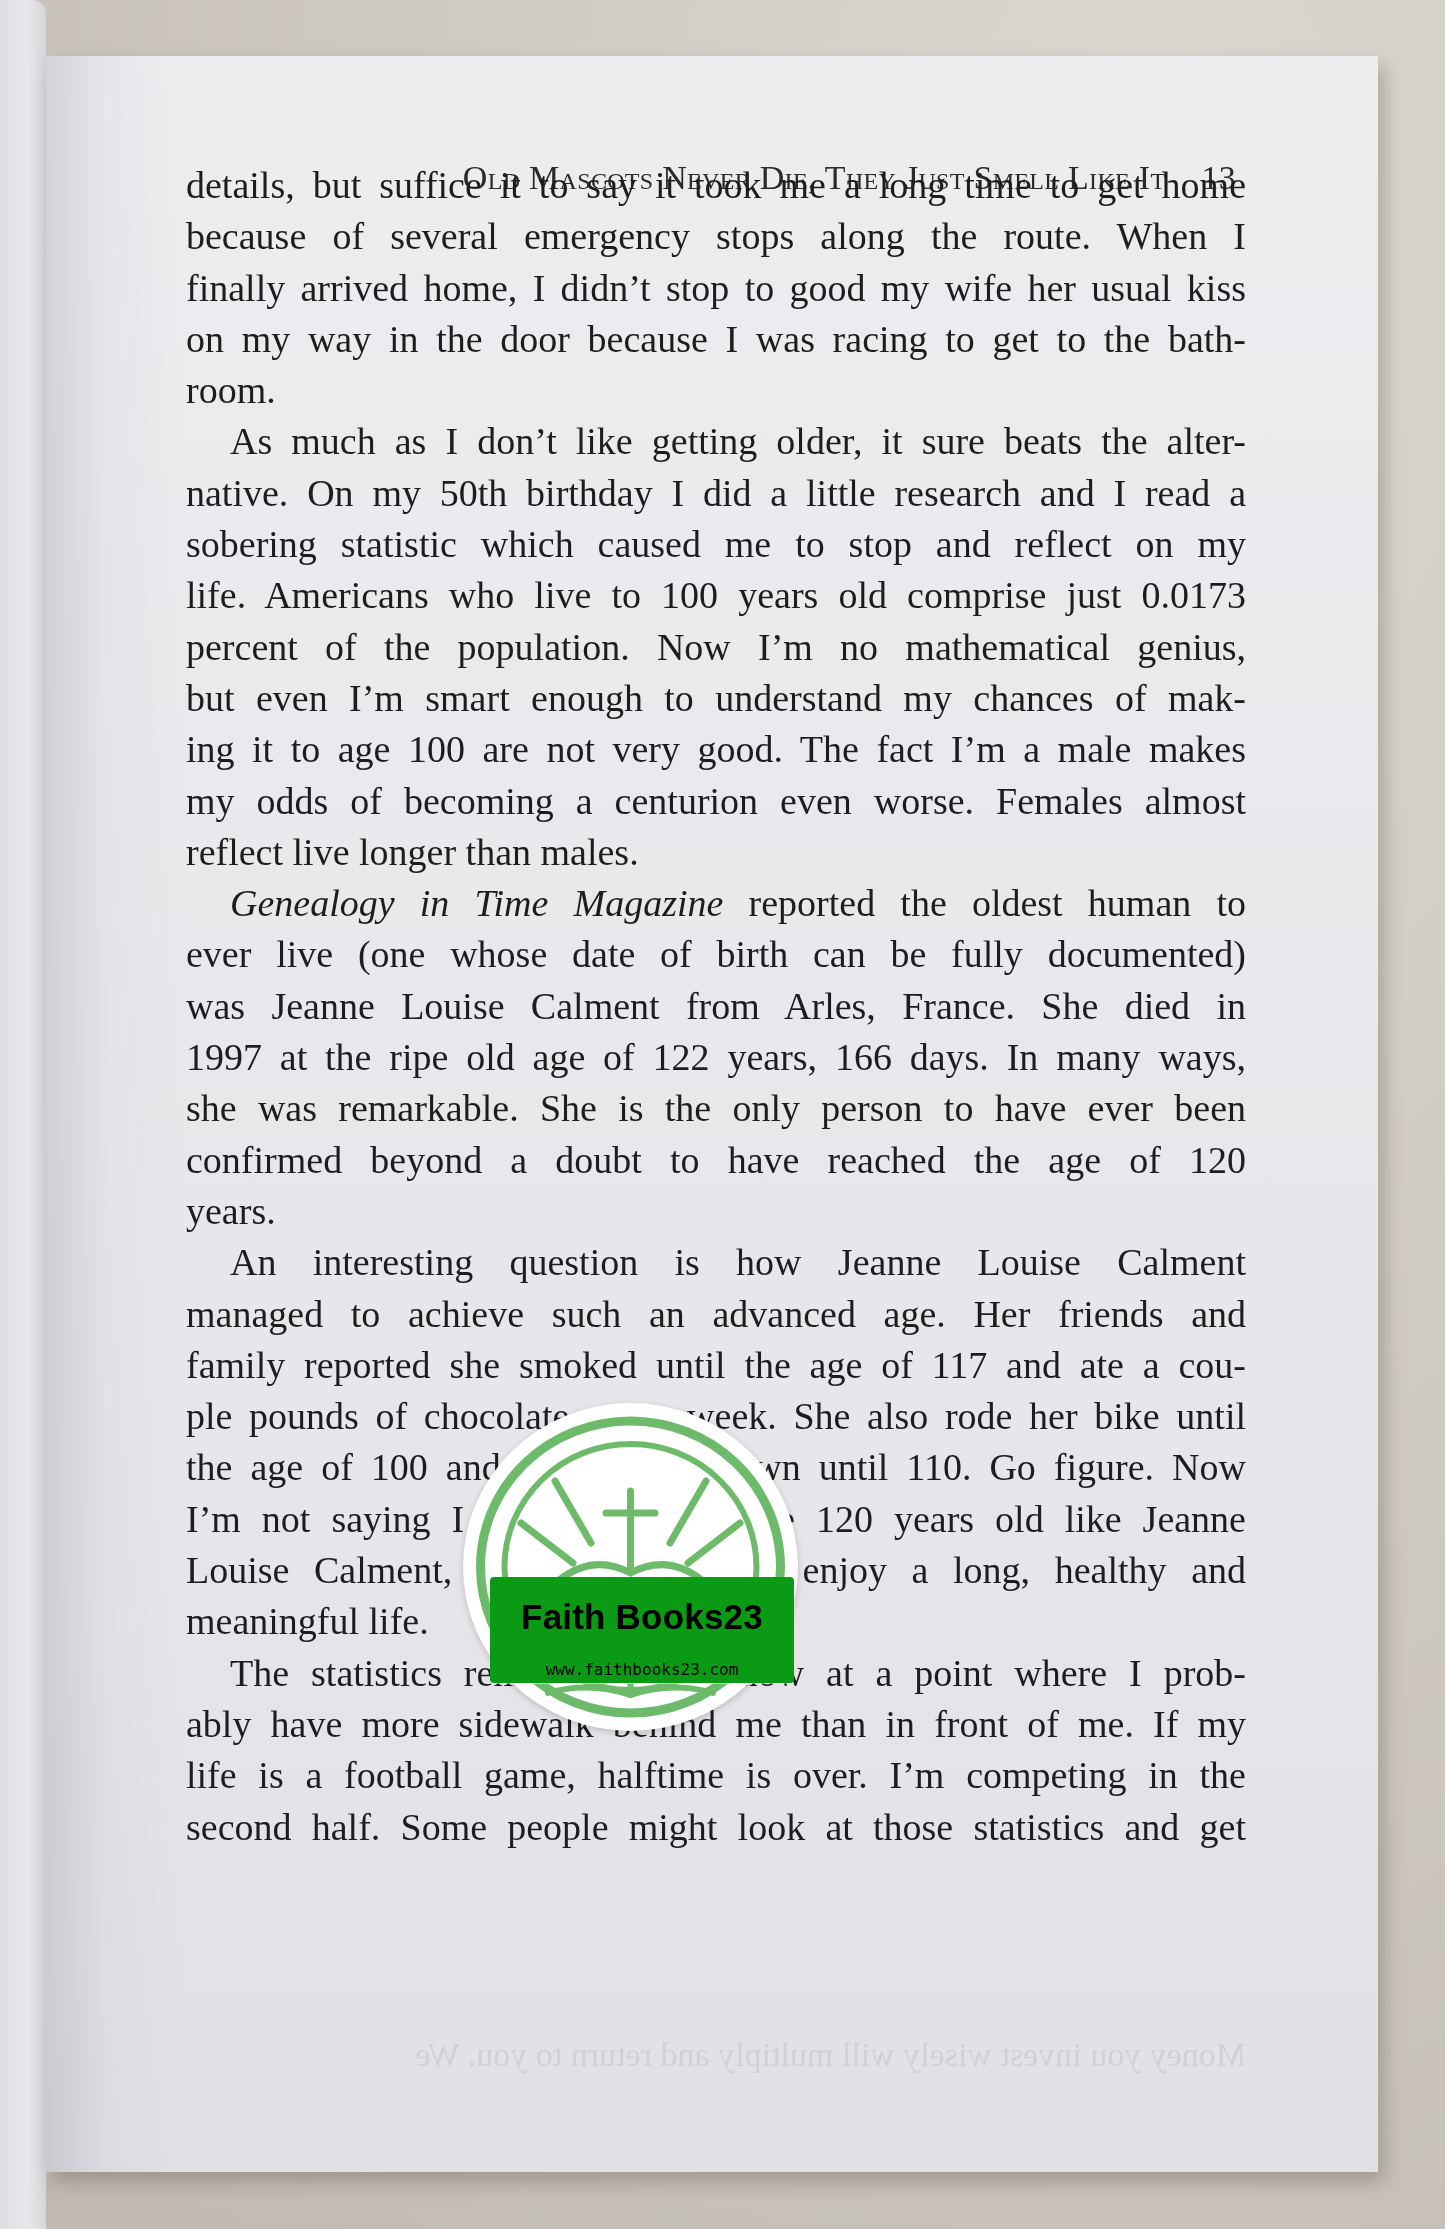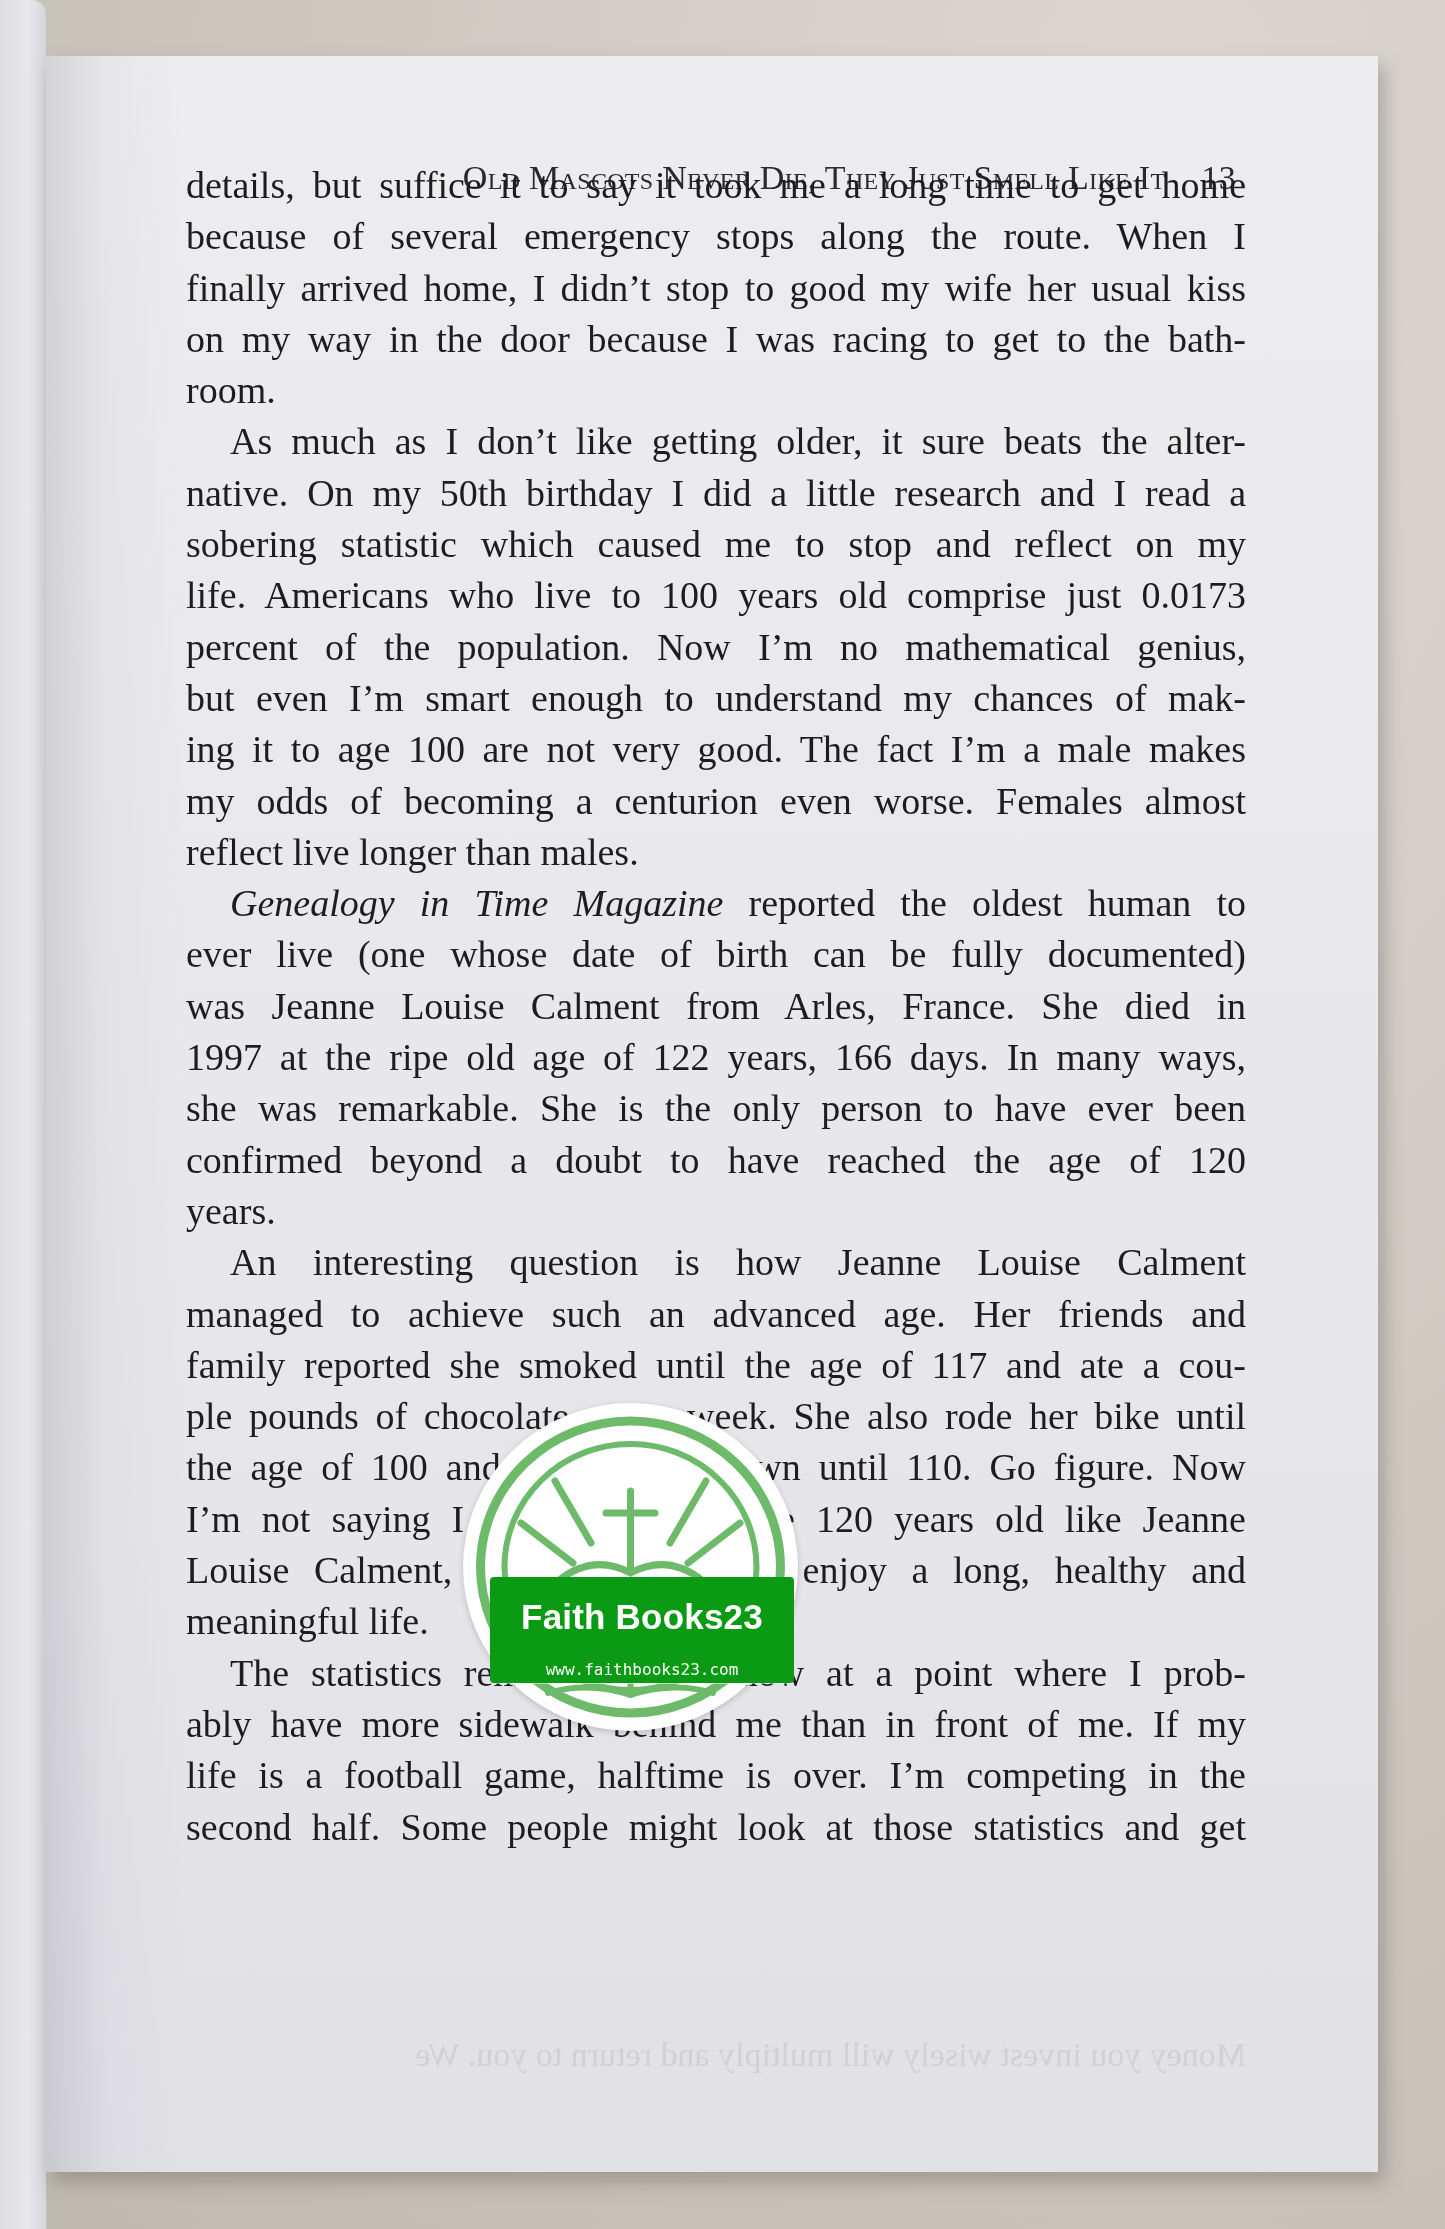--- a/index.html
+++ b/index.html
@@ -113,21 +113,21 @@
       top: 0;
     }
     .badge-banner {
       position: absolute;
       left: 27px;
       top: 174px;
       width: 304px;
       height: 106px;
       background: #0b9a14;
       border-radius: 4px;
-      color: #ffffff;
+      color: #000000;
       text-align: center;
       font-family: "Liberation Sans", "DejaVu Sans", sans-serif;
     }
     .badge-title {
       display: block;
       font-weight: bold;
       font-size: 35px;
       line-height: 44px;
       margin-top: 18px;
       letter-spacing: 0.2px;

